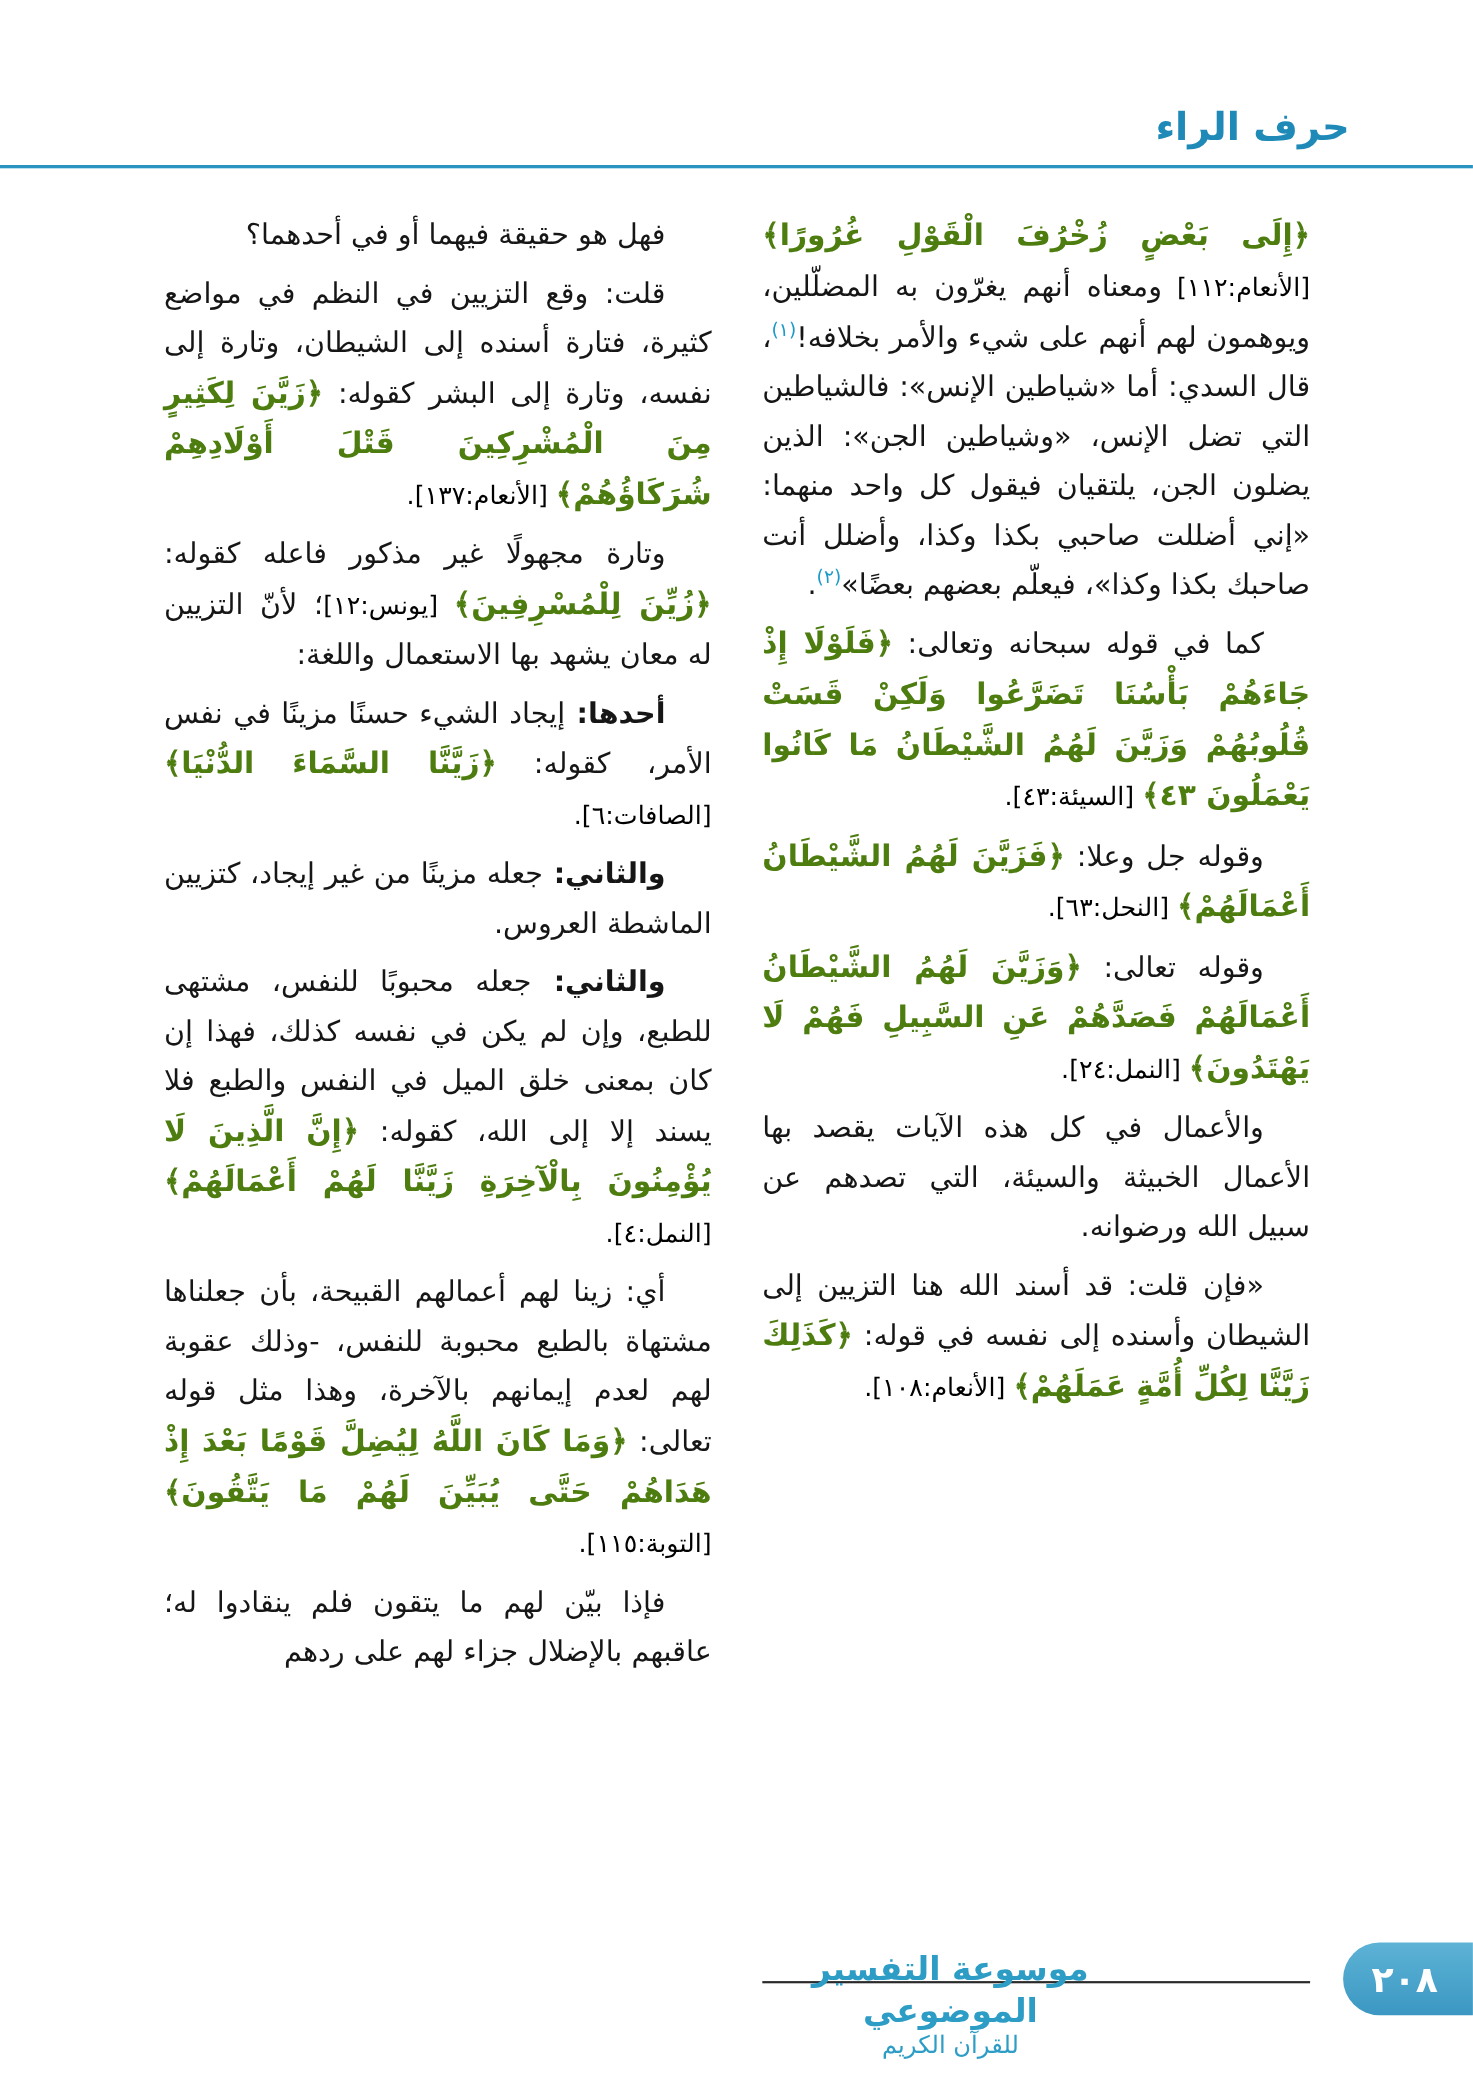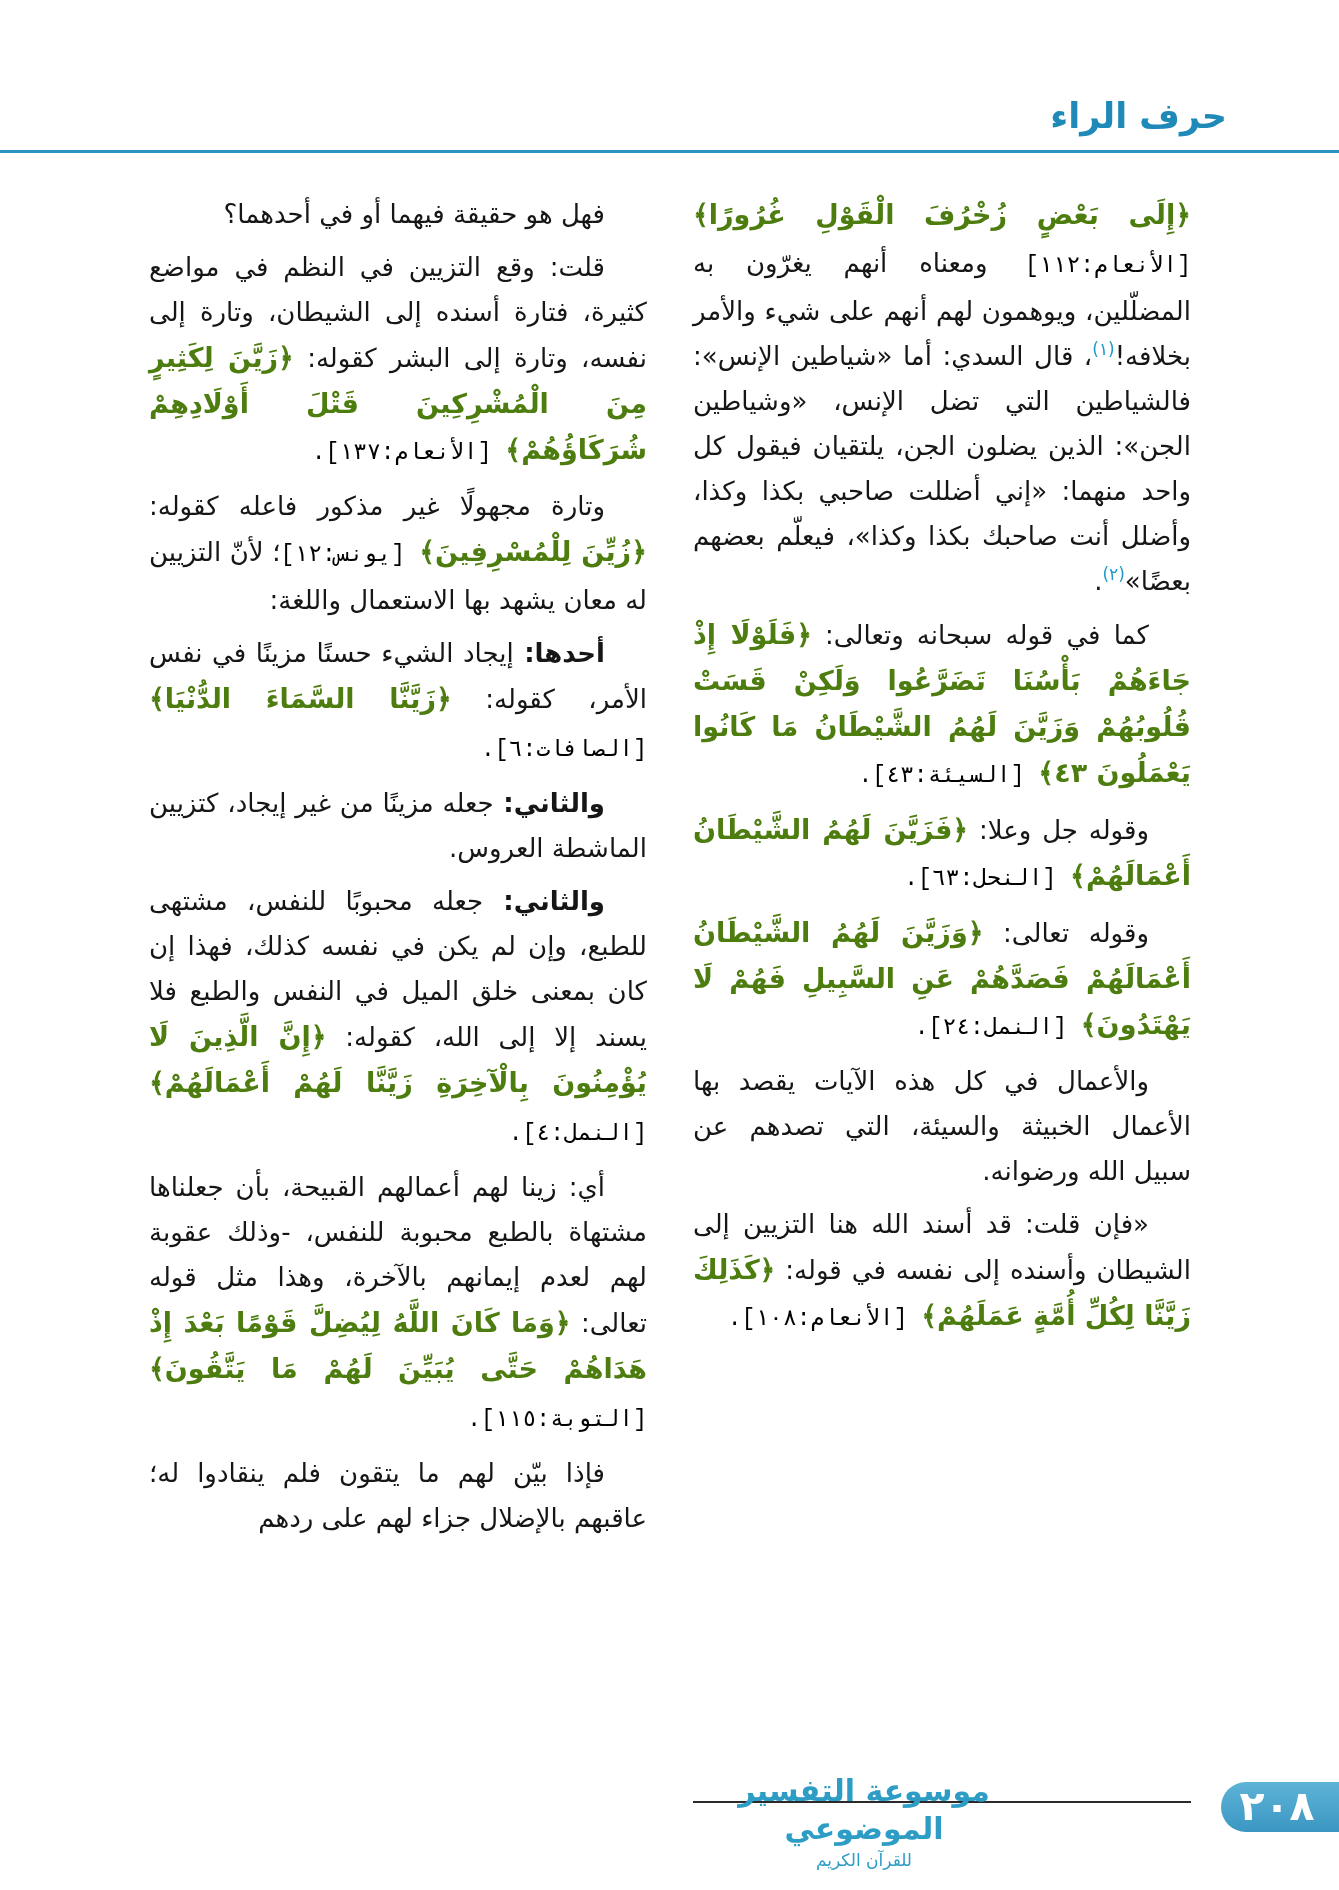--- a/index.html
+++ b/index.html
@@ -29,46 +29,46 @@
   .para{
     margin:0 0 8px 0;
     font-size:26px;line-height:45px;color:#161616;
     text-indent:42px;
   }
   .para.no-indent{text-indent:0;}
   .para.lead{font-weight:bold;}
   .seg-quran{
     color:#4d7c0f;font-weight:bold;font-size:27px;
   }
-  .seg-ref{color:#000;font-size:23px;font-family:Liberation Mono, monospace;}
+  .seg-ref{color:#000;font-size:23px;}
   .seg-sup{
     color:#1f9ac8;font-size:17px;vertical-align:super;line-height:0;
   }
   .seg-bold{font-weight:bold;}
   
   .footnotes{margin-top:auto;}
   .footnote-rule{height:2px;background:#2a2a2a;margin-bottom:14px;}
   .footnote{
     font-size:22px;line-height:38px;color:#161616;
     padding-right:58px;text-indent:-58px;
   }
   
   .publisher-logo{
     position:absolute;bottom:18px;right:330px;width:290px;
     text-align:center;color:#2e9dc6;
   }
   .publisher-logo .l1{font-size:30px;font-weight:bold;line-height:38px;margin-top:24px;}
-  .publisher-logo .l2{font-size:17px;line-height:24px;}
+  .publisher-logo .l2{font-size:22px;line-height:24px;}
   .page-number-pill{
     position:absolute;right:0;bottom:58px;
-    width:118px;height:50px;
+    width:118px;height:66px;
     background:linear-gradient(#5db3d6,#3b97c2);
     border-radius:33px 0 0 33px;
-    display:flex;justify-content:center;
-    color:#ffffff;font-size:41px;font-weight:bold;letter-spacing:7px;
+    display:flex;align-items:center;justify-content:center;
+    color:#ffffff;font-size:33px;font-weight:bold;letter-spacing:7px;
     padding-right:6px;box-sizing:border-box;
   }
 </style>
 </head>
 <body>
 
 <div class="header-title">حرف الراء</div>
 <div class="header-rule"></div>
 
 <main class="columns">

